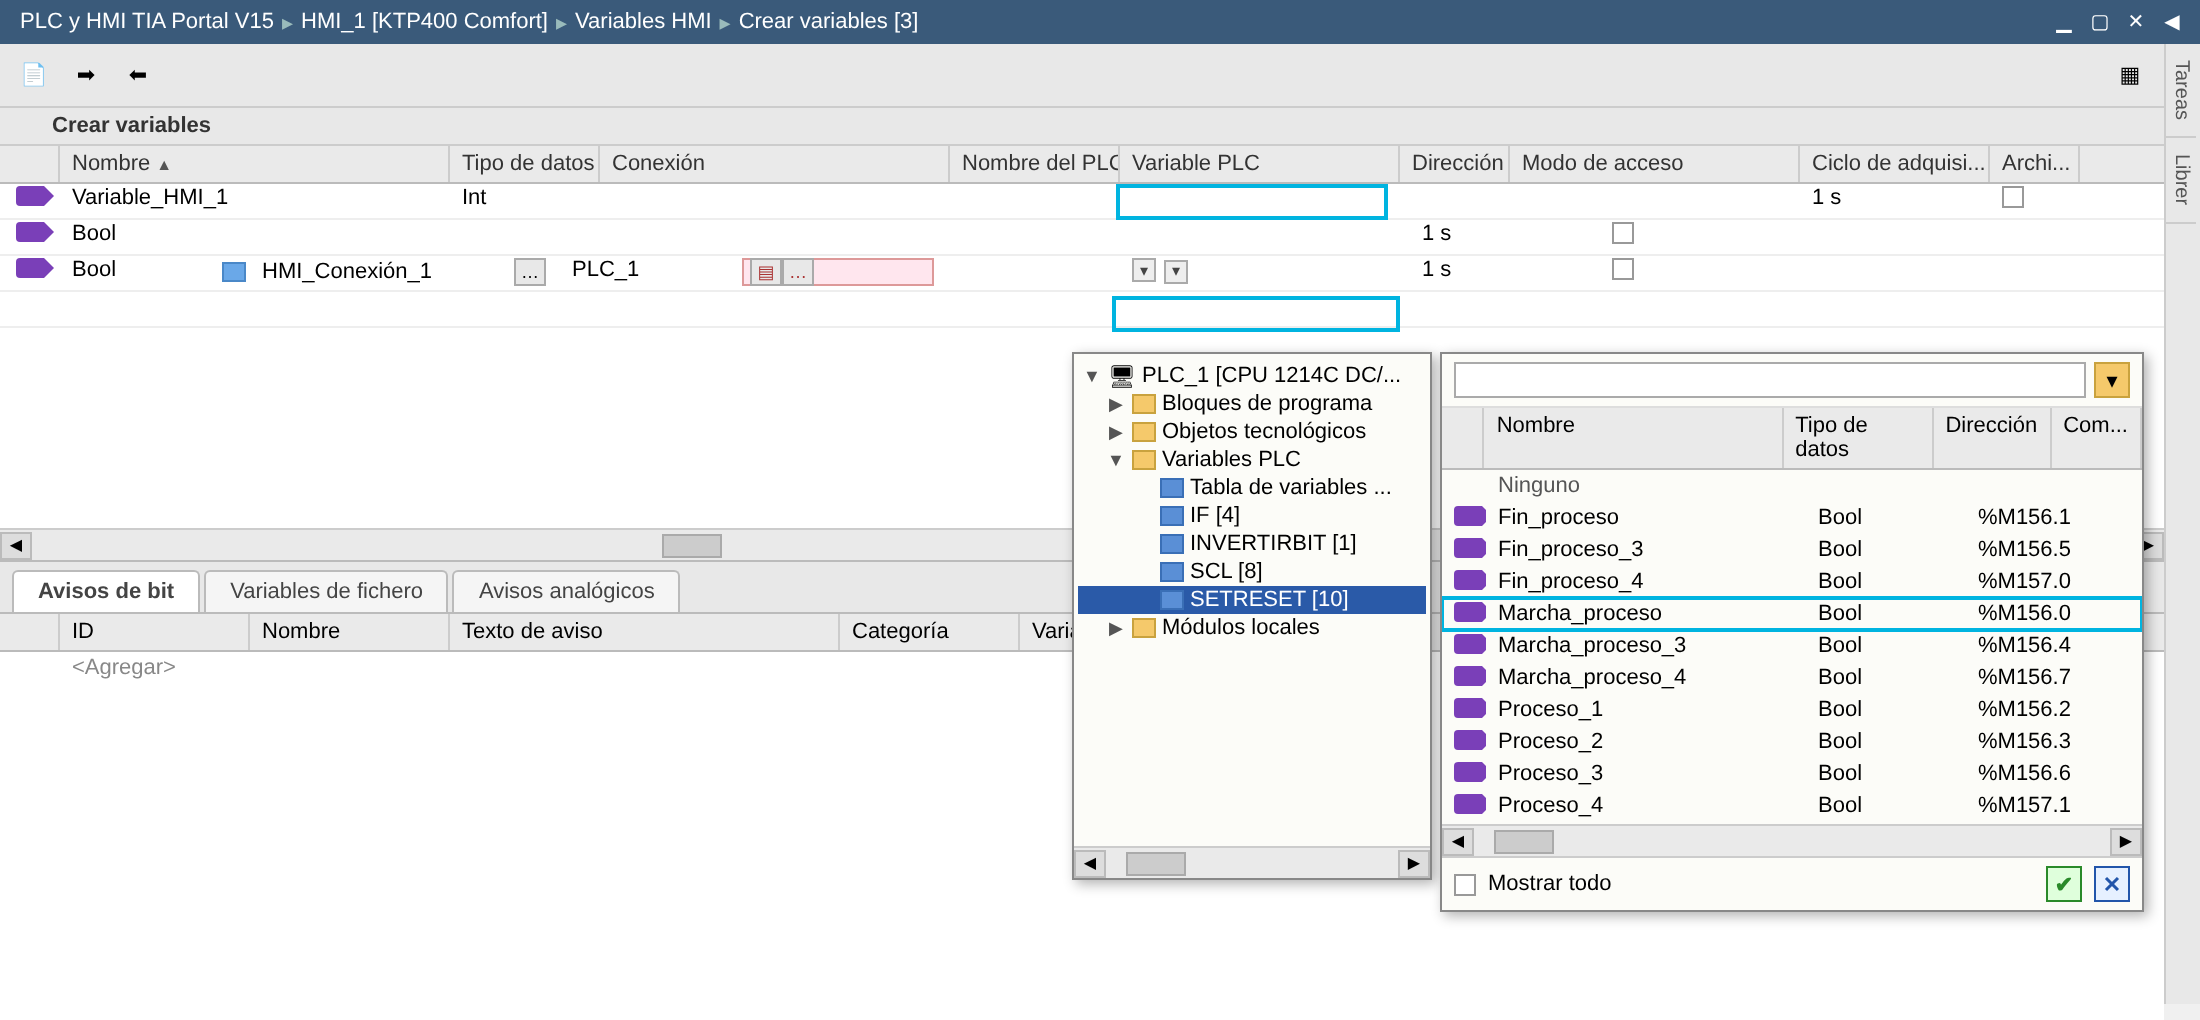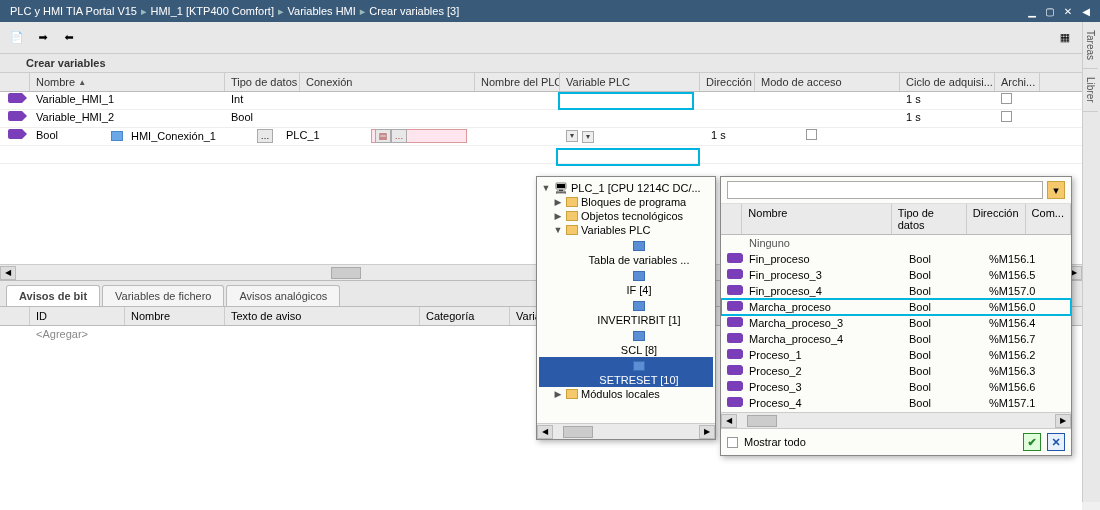--- a/index.html
+++ b/index.html
@@ -55,21 +55,21 @@
 .lc-icon { width:30px; } .lc-id { width:95px; } .lc-name { width:100px; } .lc-text { width:195px; } .lc-cat { width:90px; } .lc-var { width:50px; }
 
 .popup { position:absolute; background:#fcfcf8; border:1px solid #888; box-shadow:2px 2px 6px rgba(0,0,0,.3); }
 .tree-popup { left:536px; top:176px; width:180px; height:264px; display:flex; flex-direction:column; }
 .tree-body { flex:1; overflow:hidden; padding:4px 2px; }
 .tree-item { display:flex; align-items:center; gap:3px; padding:1px 2px; white-space:nowrap; }
 .tree-item .exp { width:10px; text-align:center; font-size:9px; color:#555; }
 .tree-item .ico { width:14px; height:12px; display:inline-flex; align-items:center; justify-content:center; }
 .tree-item.selected { background:#2a5aa8; color:#fff; }
 .tree-item.d1 { padding-left:14px; }
-.tree-item.d2 { padding-left:28px;flex-direction:column; }
+.tree-item.d2 { padding-left:28px; }
 .folder-ico { width:12px; height:10px; background:#f5c96b; border:1px solid #c9a23e; }
 .db-ico { width:12px; height:10px; background:#5a8fd6; border:1px solid #3a6fb6; }
 
 .list-popup { left:720px; top:176px; width:352px; height:280px; display:flex; flex-direction:column; }
 .list-search { padding:4px 6px; display:flex; gap:4px; align-items:center; border-bottom:1px solid #ddd; }
 .list-search input { flex:1; border:1px solid #aaa; height:18px; padding:0 4px; }
 .filter-btn { width:18px; height:18px; background:#f5c96b; border:1px solid #c9a23e; display:flex; align-items:center; justify-content:center; }
 .list-header { display:flex; background:#eaeaea; border-bottom:1px solid #bbb; }
 .list-header .lh { padding:3px 6px; border-right:1px solid #ccc; }
 .lh-icon{width:22px;} .lh-name{width:160px;} .lh-type{width:80px;} .lh-dir{width:62px;} .lh-com{flex:1;}
@@ -159,21 +159,20 @@
             <div class="cell col-mode"></div>
             <div class="cell col-cycle">1 s</div>
             <div class="cell col-arch">
               <span class="chk"></span>
             </div>
           </div>
           <div class="row">
             <div class="cell col-icon">
               <span class="tag-icon"></span>
             </div>
-            <div class="cell col-name">Variable_HMI_2</div>
             <div class="cell col-type">Bool</div>
             <div class="cell col-conn">
               <variable interna=""></variable>
             </div>
             <div class="cell col-plcn"></div>
             <div class="cell col-plcv">
               <span class="nodef"><no definido=""></no></span>
             </div>
             <div class="cell col-dir"></div>
             <div class="cell col-mode"></div>

